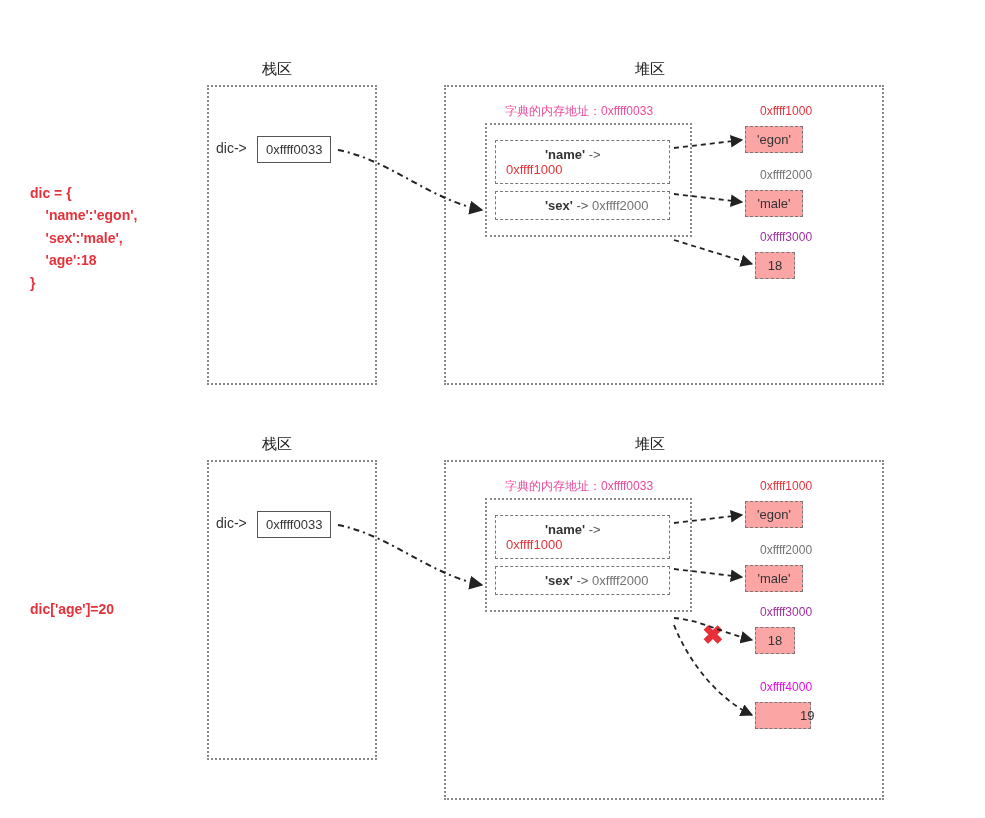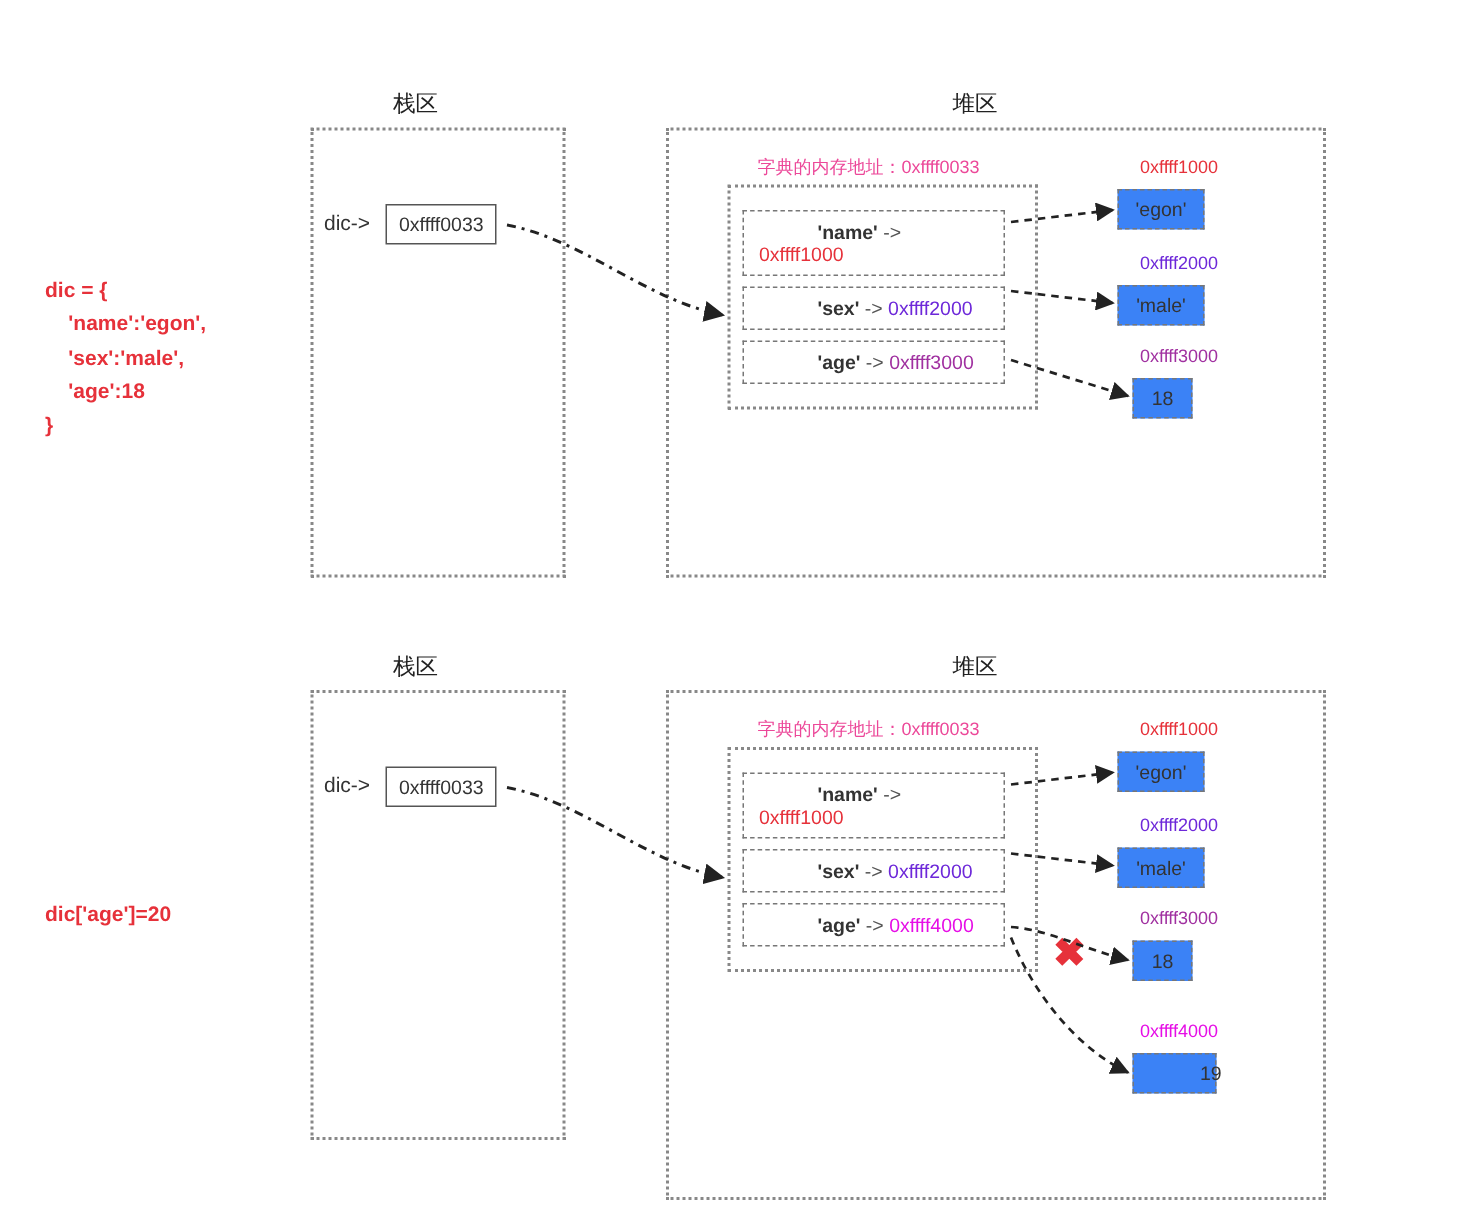--- a/index.html
+++ b/index.html
@@ -74,29 +74,29 @@
     width: 175px;
     background: #fff;
   }
   .entry-row .k { font-weight: bold; margin-left: 39px; }
   .entry-row .arrow { color: #555; }
   .val-box {
     position: absolute;
     border: 1.5px dashed #777;
     padding: 5px 10px;
     font-size: 13px;
-    background: #3b82f6;
+    background: #fca5a5;
     text-align: center;
   }
   .addr-label {
     position: absolute;
     font-size: 12px;
   }
   .c-red { color: #e6313a; }
-  .c-blue { color: #6d28d9; }
+  .c-blue { color: #737373; }
   .c-purple { color: #a030a0; }
   .c-magenta { color: #e60ee6; }
   svg.arrows {
     position: absolute;
     left: 0; top: 0;
     width: 985px; height: 818px;
     pointer-events: none;
   }
   .cross {
     position: absolute;
@@ -130,25 +130,20 @@
   <div class="entry-row">
     <span class="k">'name'</span>
     <span class="arrow"> -&gt; </span>
     <span class="c-red">0xffff1000</span>
   </div>
   <div class="entry-row">
     <span class="k">'sex'</span>
     <span class="arrow"> -&gt; </span>
     <span class="c-blue">0xffff2000</span>
   </div>
-  <div class="entry-row">
-    <span class="k">'age'</span>
-    <span class="arrow"> -&gt; </span>
-    <span class="c-purple">0xffff3000</span>
-  </div>
 </div>
 
 <div class="addr-label c-red" style="left:760px; top:104px;">0xffff1000</div>
 <div class="val-box" style="left:745px; top:126px; width:58px;">'egon'</div>
 
 <div class="addr-label c-blue" style="left:760px; top:168px;">0xffff2000</div>
 <div class="val-box" style="left:745px; top:190px; width:58px;">'male'</div>
 
 <div class="addr-label c-purple" style="left:760px; top:230px;">0xffff3000</div>
 <div class="val-box" style="left:755px; top:252px; width:40px;">18</div>
@@ -170,25 +165,20 @@
 <div class="dict-container" style="left:485px; top:498px; width:207px;">
   <div class="entry-row">
     <span class="k">'name'</span>
     <span class="arrow"> -&gt; </span>
     <span class="c-red">0xffff1000</span>
   </div>
   <div class="entry-row">
     <span class="k">'sex'</span>
     <span class="arrow"> -&gt; </span>
     <span class="c-blue">0xffff2000</span>
-  </div>
-  <div class="entry-row">
-    <span class="k">'age'</span>
-    <span class="arrow"> -&gt; </span>
-    <span class="c-magenta">0xffff4000</span>
   </div>
 </div>
 
 <div class="addr-label c-red" style="left:760px; top:479px;">0xffff1000</div>
 <div class="val-box" style="left:745px; top:501px; width:58px;">'egon'</div>
 
 <div class="addr-label c-blue" style="left:760px; top:543px;">0xffff2000</div>
 <div class="val-box" style="left:745px; top:565px; width:58px;">'male'</div>
 
 <div class="addr-label c-purple" style="left:760px; top:605px;">0xffff3000</div>

